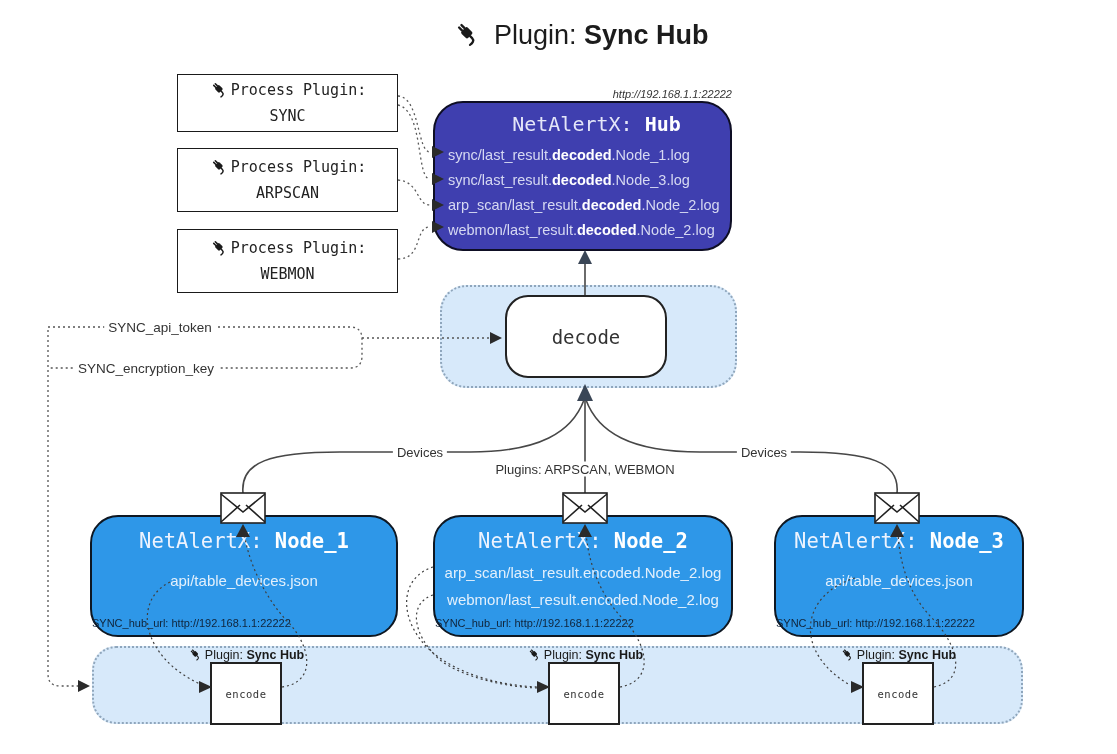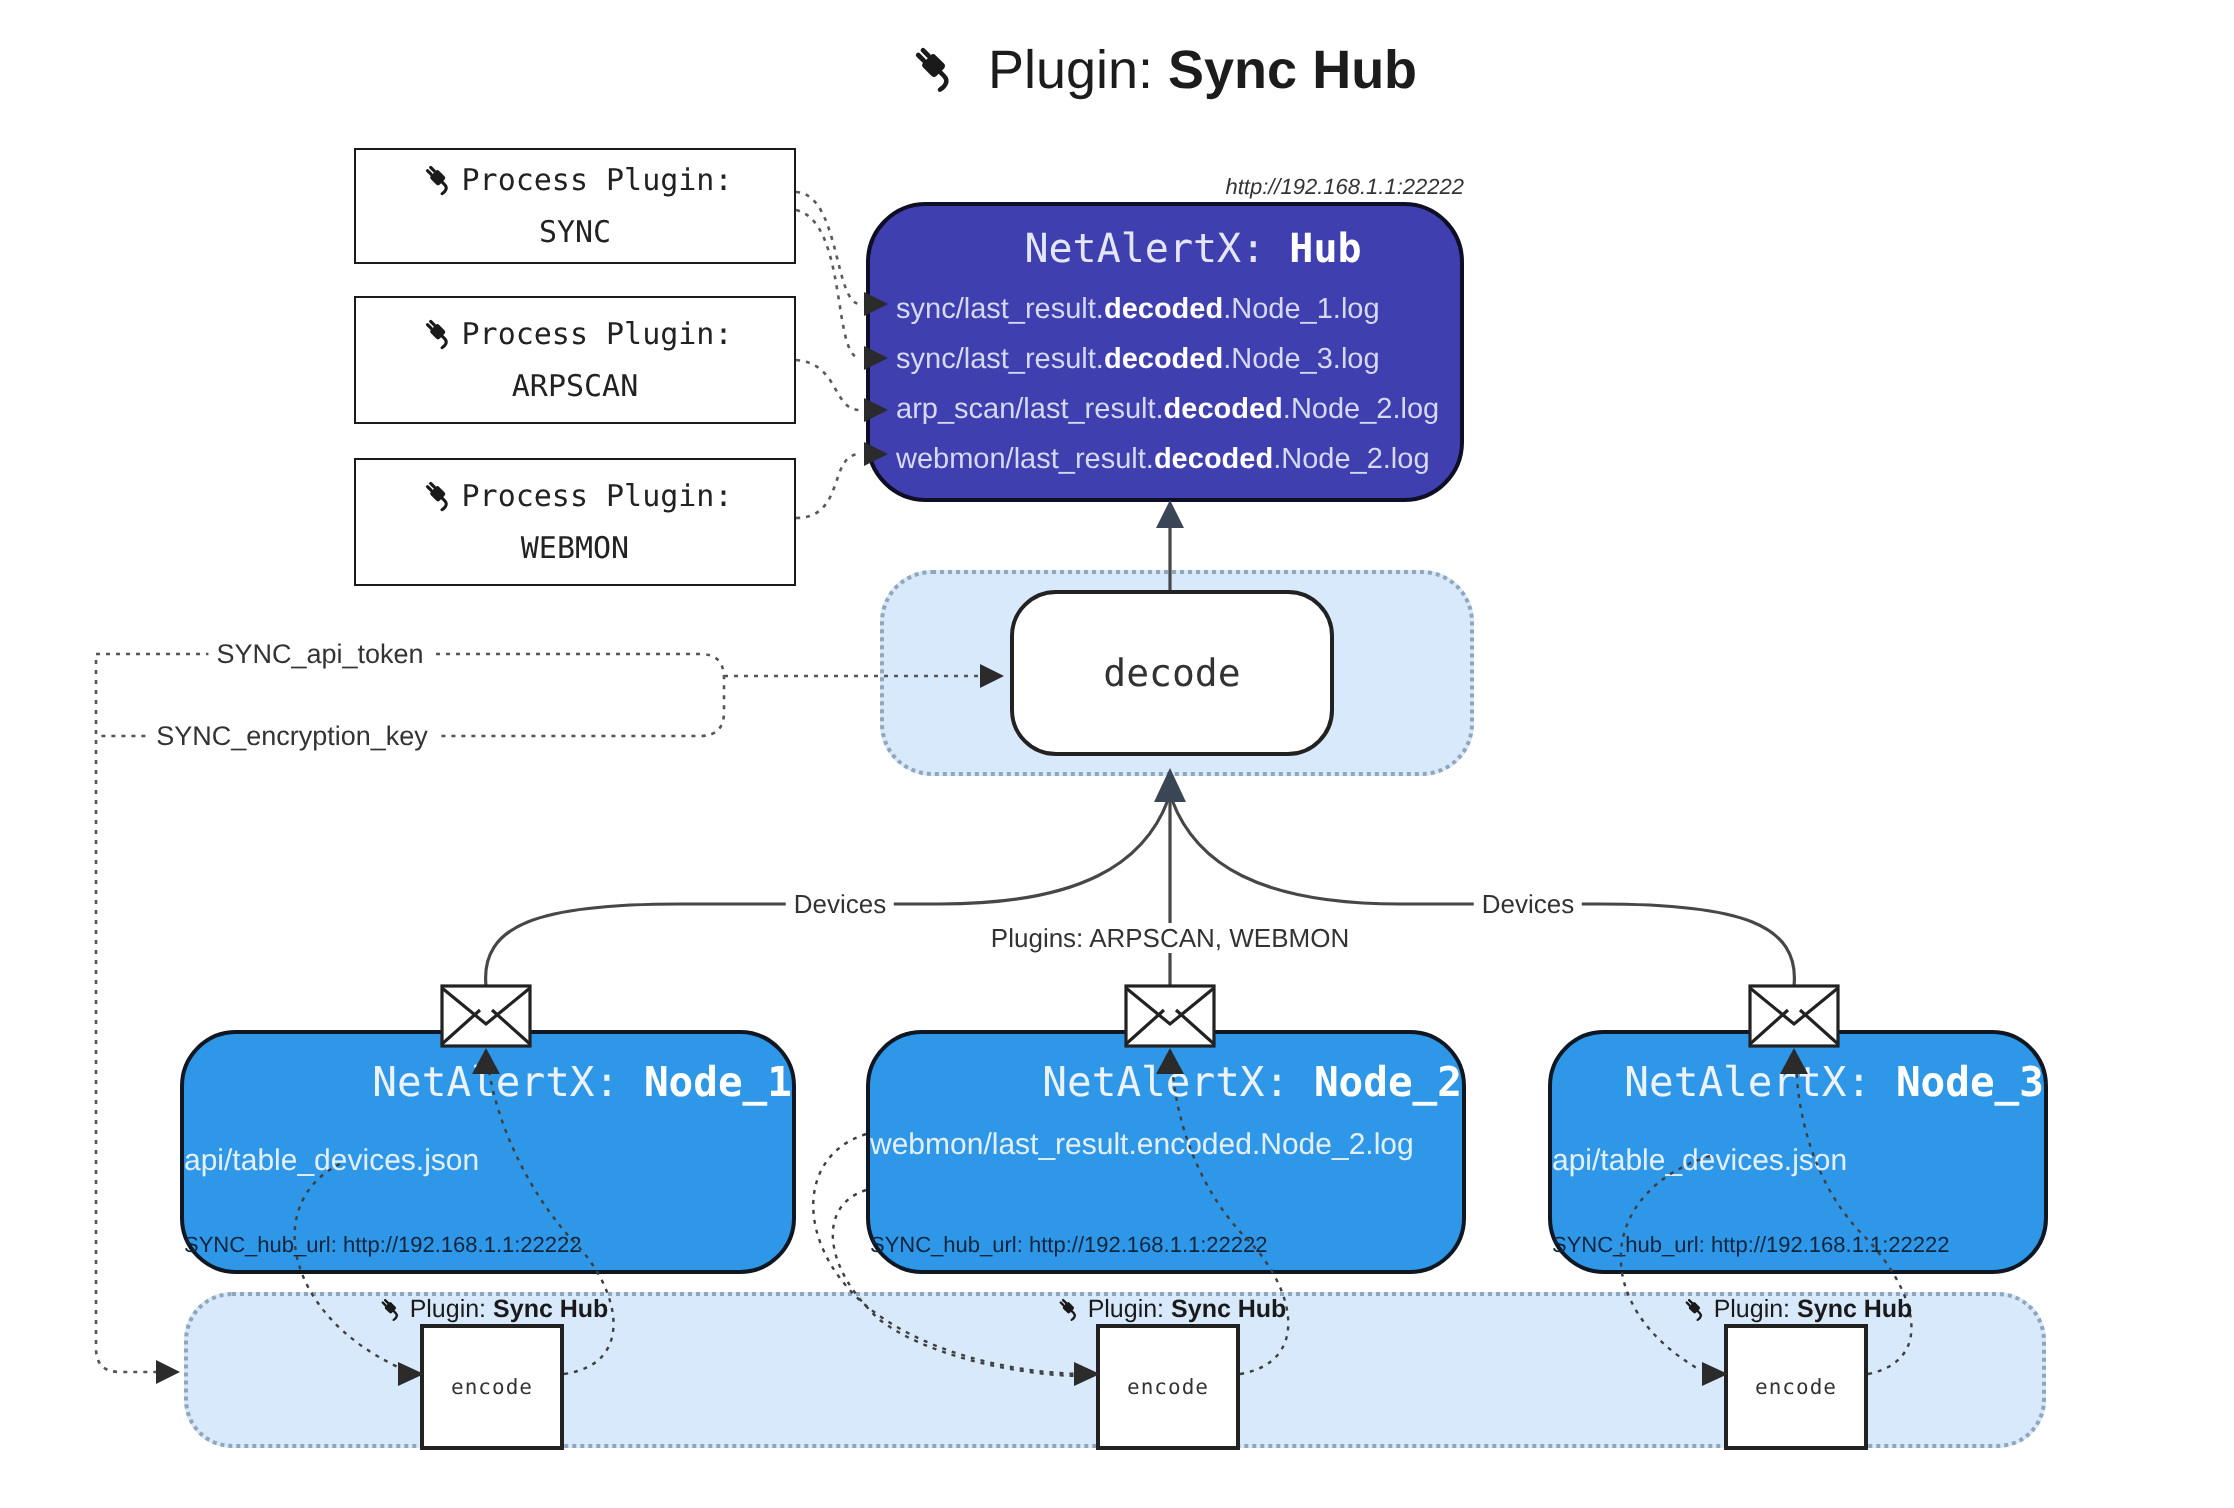--- a/index.html
+++ b/index.html
@@ -37,24 +37,24 @@
          font-family:"DejaVu Sans Mono","Liberation Mono",monospace;color:#333;box-sizing:border-box;}
   .decode-box{left:505px;top:295px;width:162px;height:83px;font-size:19px;border-radius:23px;}
 
   
   .lbl{transform:translate(-50%,-50%);background:#fff;padding:0 4px;font-size:13px;color:#333;
        white-space:nowrap;z-index:4;}
 
   
   .node{top:515px;height:122px;background:#2E97E8;border:2px solid #0e1722;border-radius:28px;
         z-index:2;box-sizing:border-box;padding-top:12px;}
-  .node-title{text-align:right;font-family:"DejaVu Sans Mono","Liberation Mono",monospace;
+  .node-title{text-align:center;font-family:"DejaVu Sans Mono","Liberation Mono",monospace;
               font-size:20.5px;color:#EDF3FE;}
   .node-title b{color:#fff;}
-  .node-file{text-align:left;font-size:15px;color:#E3F0FC;line-height:27px;white-space:nowrap;}
+  .node-file{text-align:center;font-size:15px;color:#E3F0FC;line-height:27px;white-space:nowrap;}
   .node-file.single{margin-top:14px;}
   .node-files2{margin-top:6px;}
   .node-url{position:absolute;left:0;right:0;bottom:6px;font-size:11px;color:#10243a;}
 
   
   .bar{left:92px;top:646px;width:931px;height:78px;border-radius:24px;}
   .enc-label{transform:translate(-50%,-50%);font-size:12.5px;color:#1a1a1a;white-space:nowrap;z-index:4;}
   .encode-box{top:662px;width:72px;height:63px;font-size:10.5px;letter-spacing:0.5px;}
 
   
@@ -126,20 +126,21 @@
   <div class="abs lbl" style="left:764px;top:452px;">Devices</div>
 
   <div class="abs node" style="left:90px;width:308px;">
     <div class="node-title"><span>NetAlertX:</span> <b>Node_1</b></div>
     <div class="node-file single">api/table_devices.json</div>
     <div class="node-url">SYNC_hub_url: http://192.168.1.1:22222</div>
   </div>
   <div class="abs node" style="left:433px;width:300px;">
     <div class="node-title"><span>NetAlertX:</span> <b>Node_2</b></div>
     <div class="node-files2">
+      <div class="node-file">arp_scan/last_result.encoded.Node_2.log</div>
       <div class="node-file">webmon/last_result.encoded.Node_2.log</div>
     </div>
     <div class="node-url">SYNC_hub_url: http://192.168.1.1:22222</div>
   </div>
   <div class="abs node" style="left:774px;width:250px;">
     <div class="node-title"><span>NetAlertX:</span> <b>Node_3</b></div>
     <div class="node-file single">api/table_devices.json</div>
     <div class="node-url">SYNC_hub_url: http://192.168.1.1:22222</div>
   </div>
 

